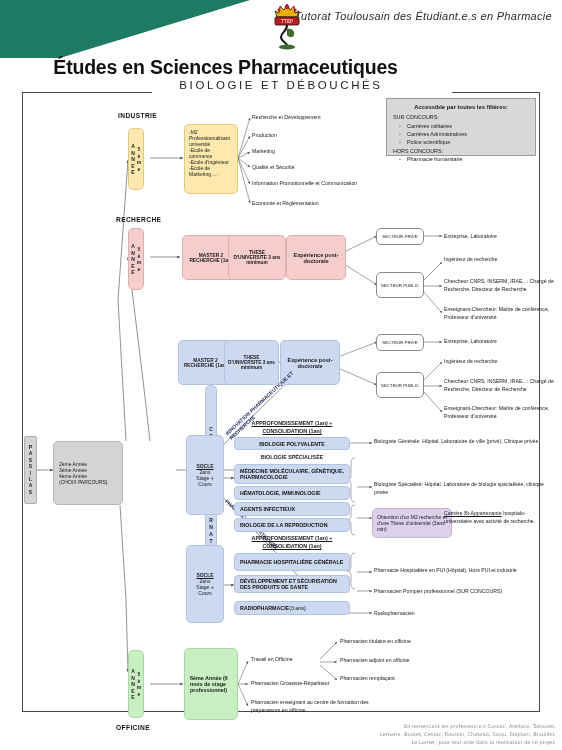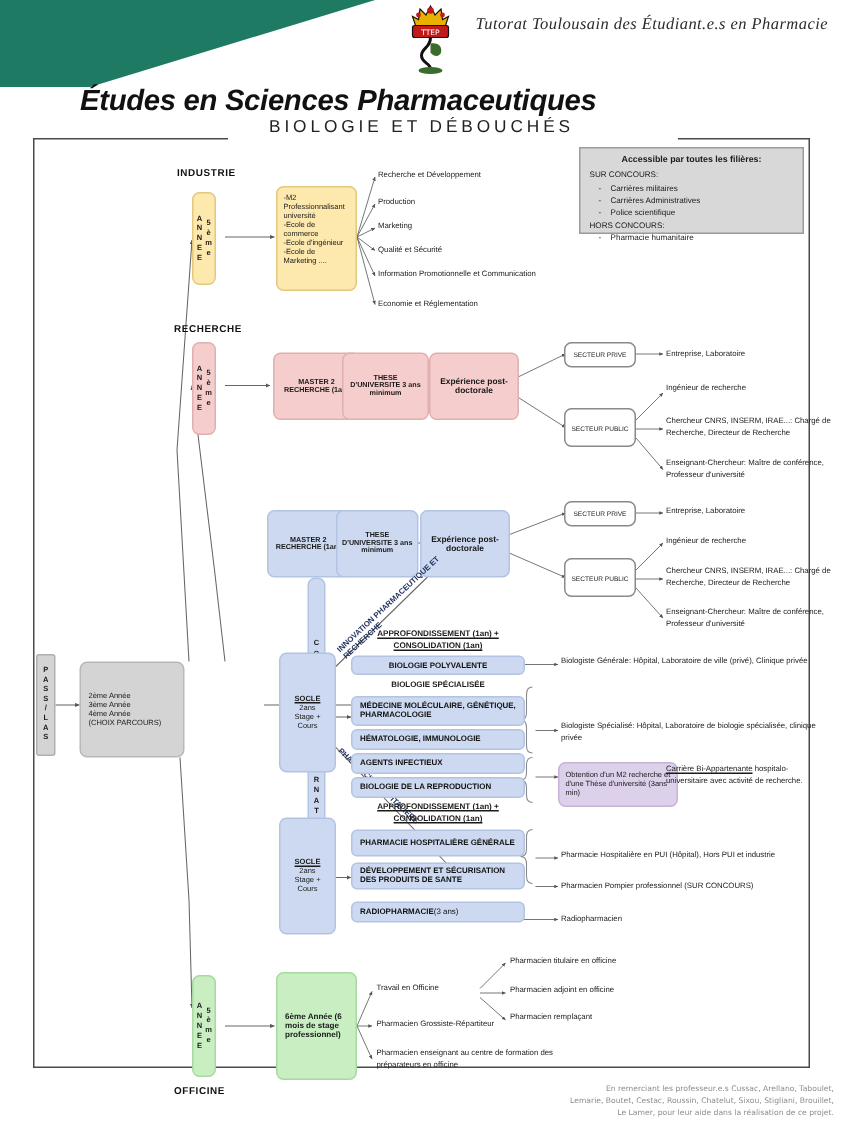--- a/index.html
+++ b/index.html
@@ -8,27 +8,27 @@
     background:#ffffff;
     font-family:"Liberation Sans", sans-serif;
     color:#1a1a1a;
   }
   
   .deco { position:absolute; top:0; left:0; width:360px; height:58px; overflow:hidden; }
   .deco svg { display:block; }
   .logo { position:absolute; left:268px; top:2px; width:38px; height:48px; }
   .brand-script {
     position:absolute; right:10px; top:10px;
-    font-family:Liberation Serif, serif; font-style:italic;
+    font-family:Liberation Sans, sans-serif; font-style:italic;
     font-size:11px; color:#2b2b2b; letter-spacing:.3px;
     white-space:nowrap;
   }
   .title {
     position:absolute; top:56px; left:0; width:451px; text-align:center;
-    font-size:19.5px; font-weight:bold; letter-spacing:-.2px; color:#111;font-style:italic;
+    font-size:19.5px; font-weight:bold; letter-spacing:-.2px; color:#111;
   }
   .subtitle {
     position:absolute; top:79px; left:0; width:562px; text-align:center;
     font-size:11.5px; letter-spacing:2.6px; color:#222;
   }
   .frame {
     position:absolute; left:22px; top:92px; width:518px; height:620px;
     border:1px solid #4a4a4a; border-top:none;
   }
   .frame-top-l { position:absolute; left:22px; top:92px; width:130px; height:1px; background:#4a4a4a; }

